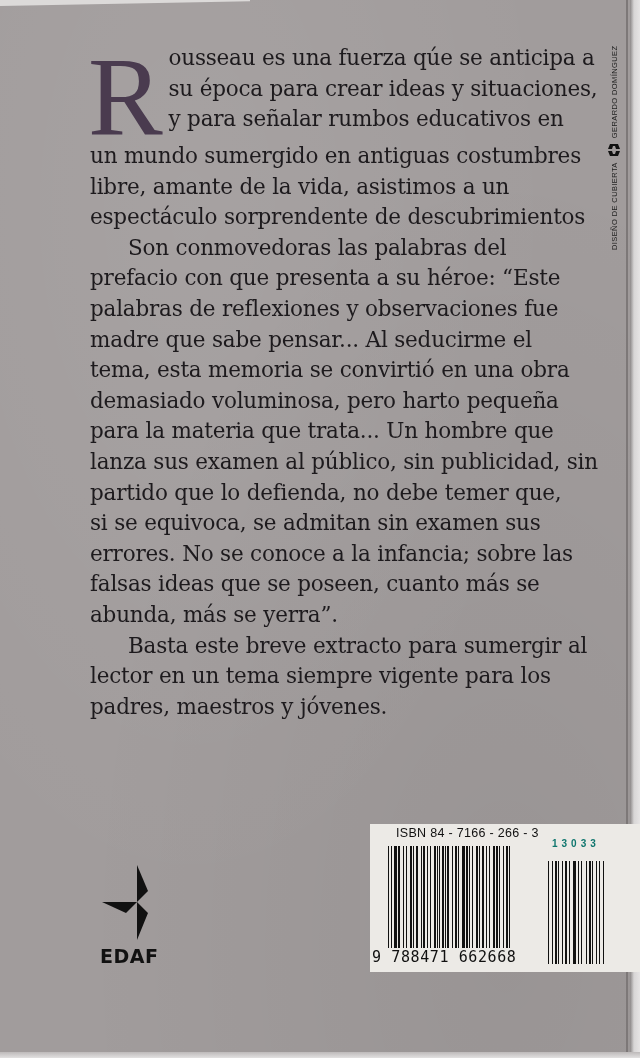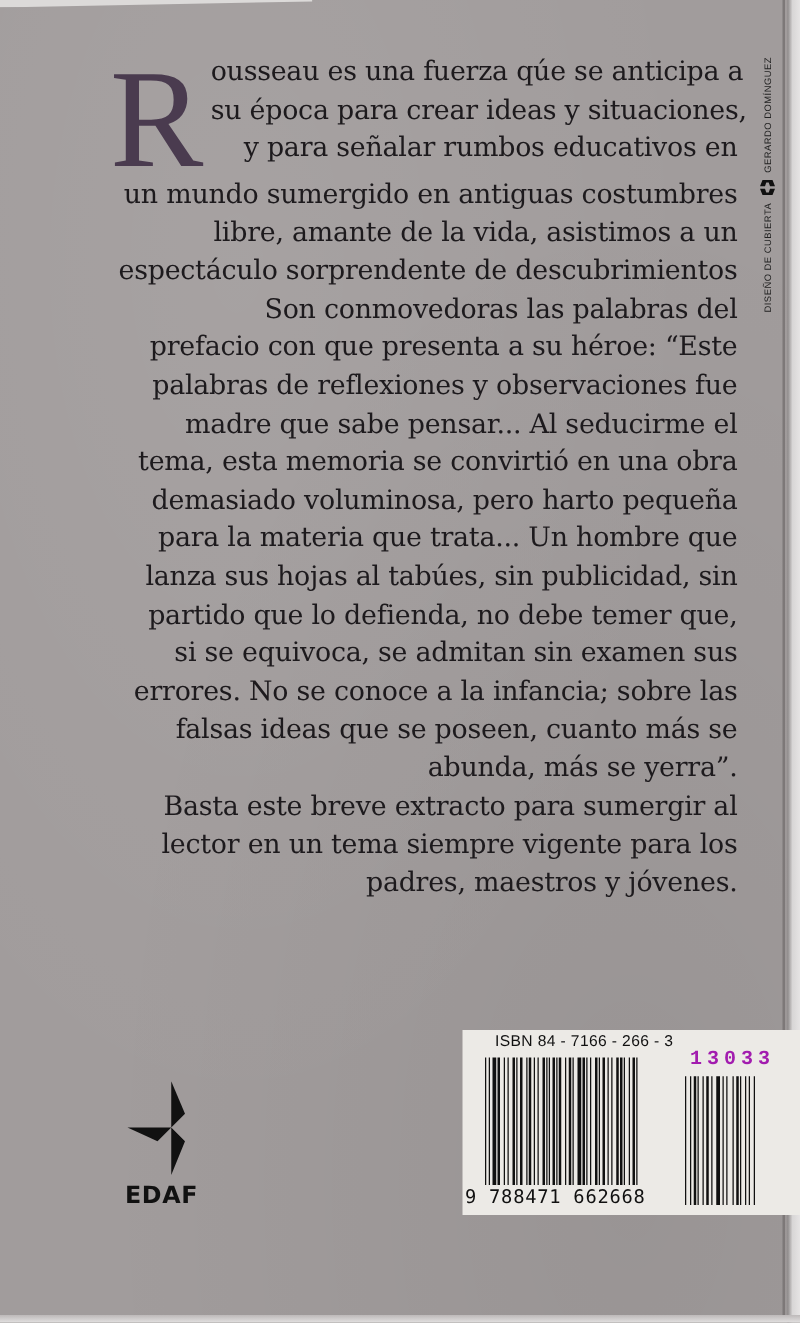--- a/index.html
+++ b/index.html
@@ -35,21 +35,21 @@
   .text-block {
     position:absolute; left:90px; top:43px; width:500px;
     font-family:"DejaVu Serif", serif;
     font-size:21.5px;
     line-height:30.6px;
     color:#1d1a1d;
     letter-spacing:-0.2px;
   }
   .para { margin:0; }
   .indent { text-indent:38px; }
-  .line { display:block; white-space:nowrap;text-align:right; }
+  .line { display:block; white-space:nowrap; }
   .dropcap {
     float:left;
     font-family:"Liberation Serif", serif;
     font-size:112px;
     line-height:82px;
     height:86px;
     color:#4a3b4f;
     margin:8px 6px 0 -2px;
     padding-top:4px;
   }
@@ -80,22 +80,22 @@
     background:#eceae6;
     margin-left:48px;
   }
   .isbn-text {
     position:absolute; left:26px; top:2px;
     font-family:"Liberation Sans", sans-serif;
     font-size:12.5px; color:#111; letter-spacing:0.3px;
   }
   .addon-num {
     position:absolute; left:182px; top:14px;
-    font-family:Liberation Mono, monospace;
-    font-size:16px; font-weight:bold; color:#a21caf; letter-spacing:4px;
+    font-family:Liberation Sans, sans-serif;
+    font-size:10px; font-weight:bold; color:#0f766e; letter-spacing:4px;
   }
   .ean-digits {
     position:absolute; left:1px; top:124px;
     font-family:"DejaVu Sans Mono", monospace;
     font-size:15px; color:#111; letter-spacing:0.6px;
     background:#eceae6; padding:0 1px;
   }
   .ean-bars { position:absolute; left:18px; top:22px; height:118px; }
   .addon-bars { position:absolute; left:178px; top:37px; height:103px; }
   .bar { position:absolute; top:0; background:#111; }
@@ -120,21 +120,21 @@
     <span class="line">espectáculo sorprendente de descubrimientos</span>
   </div>
   <div class="para">
     <span class="line indent">Son conmovedoras las palabras del</span>
     <span class="line">prefacio con que presenta a su héroe: “Este</span>
     <span class="line">palabras de reflexiones y observaciones fue</span>
     <span class="line">madre que sabe pensar... Al seducirme el</span>
     <span class="line">tema, esta memoria se convirtió en una obra</span>
     <span class="line">demasiado voluminosa, pero harto pequeña</span>
     <span class="line">para la materia que trata... Un hombre que</span>
-    <span class="line">lanza sus hojas al tabúes, sin publicidad, sin</span>
+    <span class="line">lanza sus examen al público, sin publicidad, sin</span>
     <span class="line">partido que lo defienda, no debe temer que,</span>
     <span class="line">si se equivoca, se admitan sin examen sus</span>
     <span class="line">errores. No se conoce a la infancia; sobre las</span>
     <span class="line">falsas ideas que se poseen, cuanto más se</span>
     <span class="line">abunda, más se yerra”.</span>
   </div>
   <div class="para">
     <span class="line indent">Basta este breve extracto para sumergir al</span>
     <span class="line">lector en un tema siempre vigente para los</span>
     <span class="line">padres, maestros y jóvenes.</span>

